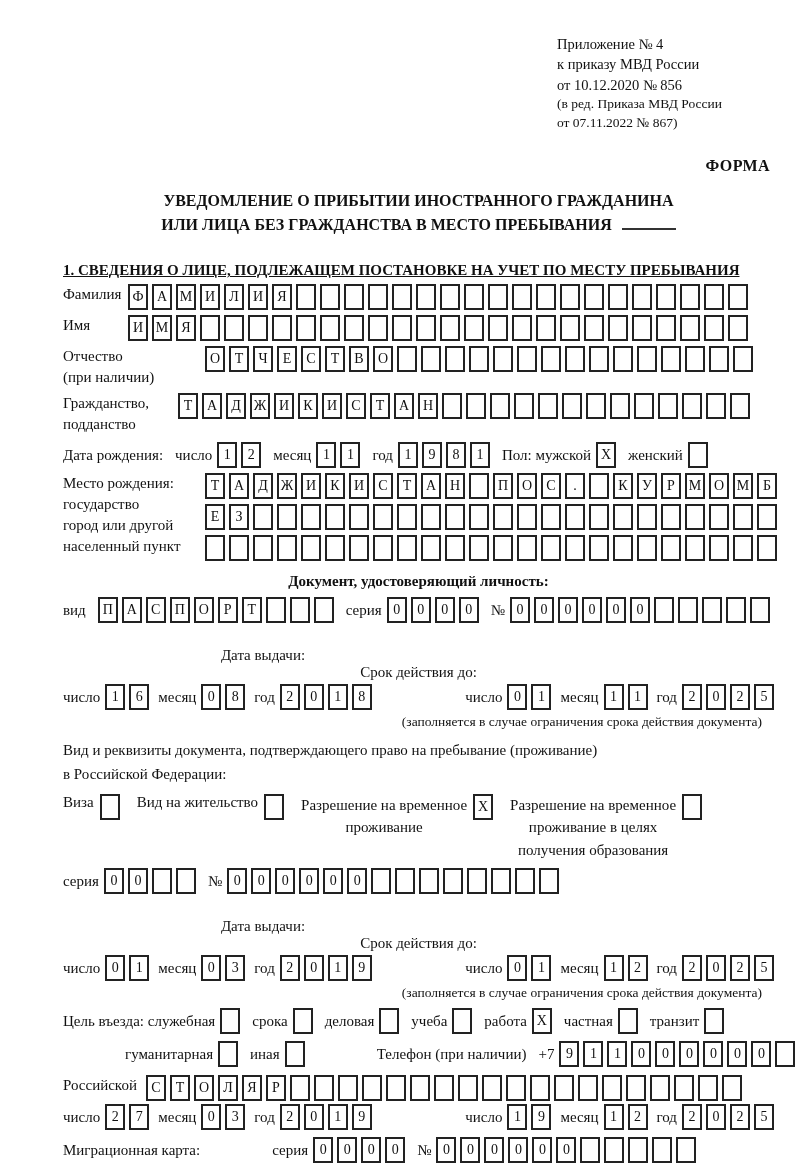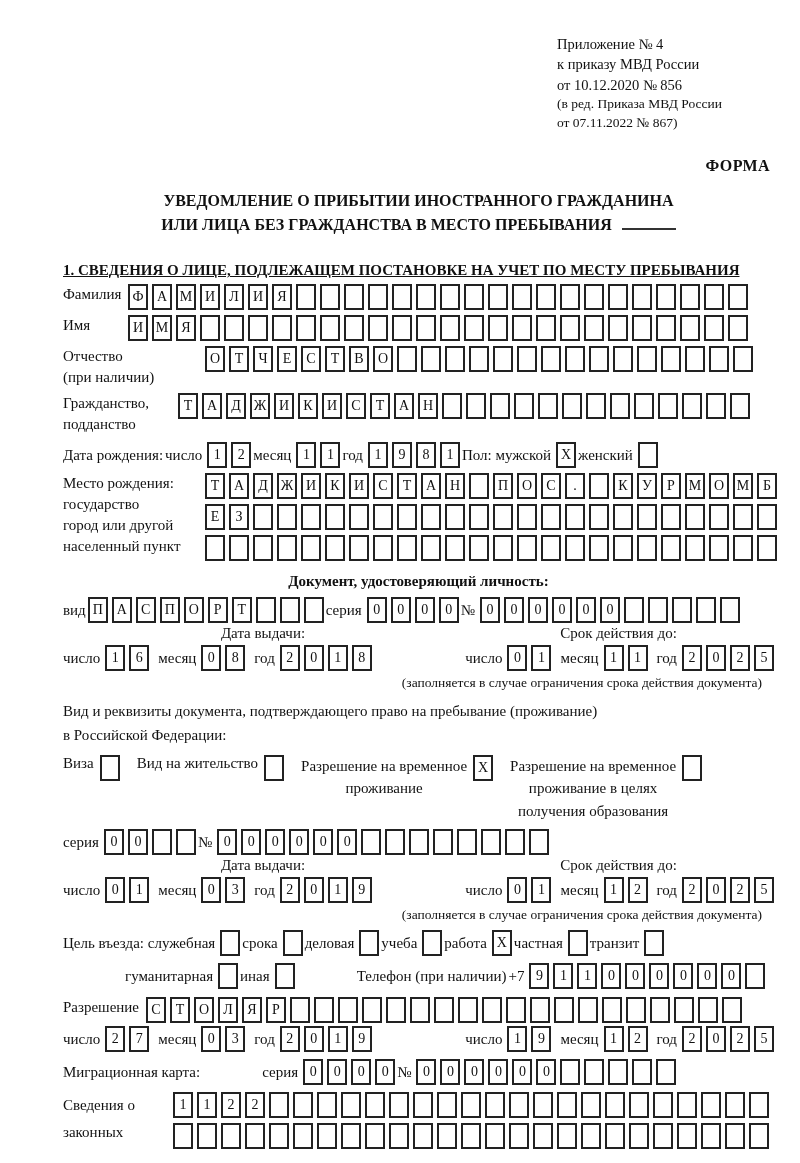--- a/index.html
+++ b/index.html
@@ -30,29 +30,29 @@
   .w142 { width:142px; }
 
   .cells { display:inline-flex; gap:4px; flex:none; }
   .cell {
     width:20px; height:26px; flex:none;
     border:2px solid #222; background:#fff;
     display:flex; align-items:center; justify-content:center;
     font-size:14px;
   }
 
-  .inline { display:flex; align-items:center; gap:2px; margin-top:7px; flex-wrap:nowrap; }
+  .inline { display:flex; align-items:center; gap:12px; margin-top:7px; flex-wrap:nowrap; }
   .grp { display:inline-flex; align-items:center; gap:5px; flex:none; }
   .lbl { white-space:nowrap; }
 
   .stack-rows > .cells { display:flex; margin-bottom:5px; }
 
   .center-bold { text-align:center; font-weight:bold; margin-top:7px; }
 
-  .dates-head { display:flex; margin-top:2px; }
+  .dates-head { display:flex; margin-top:24px;flex-direction:column; }
   .dh-l { width:400px; text-align:center; }
   .dh-r { flex:1; text-align:center; }
   .dates-row { display:flex; margin-top:3px; }
   .d-l { width:417px; display:flex; align-items:center; gap:9px; }
   .d-r { flex:1; display:flex; align-items:center; gap:9px; }
   .note-r { text-align:right; font-size:13.5px; margin:4px 12px 0 0; }
 
   .plain { margin-top:9px; line-height:1.55; }
 
   .options { display:flex; align-items:flex-start; gap:17px; margin-top:8px; }
@@ -645,21 +645,21 @@
           <span class="cell">0</span>
           <span class="cell">0</span>
           <span class="cell">0</span>
           <span class="cell">0</span>
           <span class="cell"></span>
         </span>
       </span>
   </div>
 
   <div class="frow" style="margin-top:8px;">
-    <span class="flabel" style="width:83px;">Разрешение</span>
+    <span class="flabel" style="width:83px;">Российской</span>
     <span class="cells">
         <span class="cell">С</span>
         <span class="cell">Т</span>
         <span class="cell">О</span>
         <span class="cell">Л</span>
         <span class="cell">Я</span>
         <span class="cell">Р</span>
         <span class="cell"></span>
         <span class="cell"></span>
         <span class="cell"></span>

